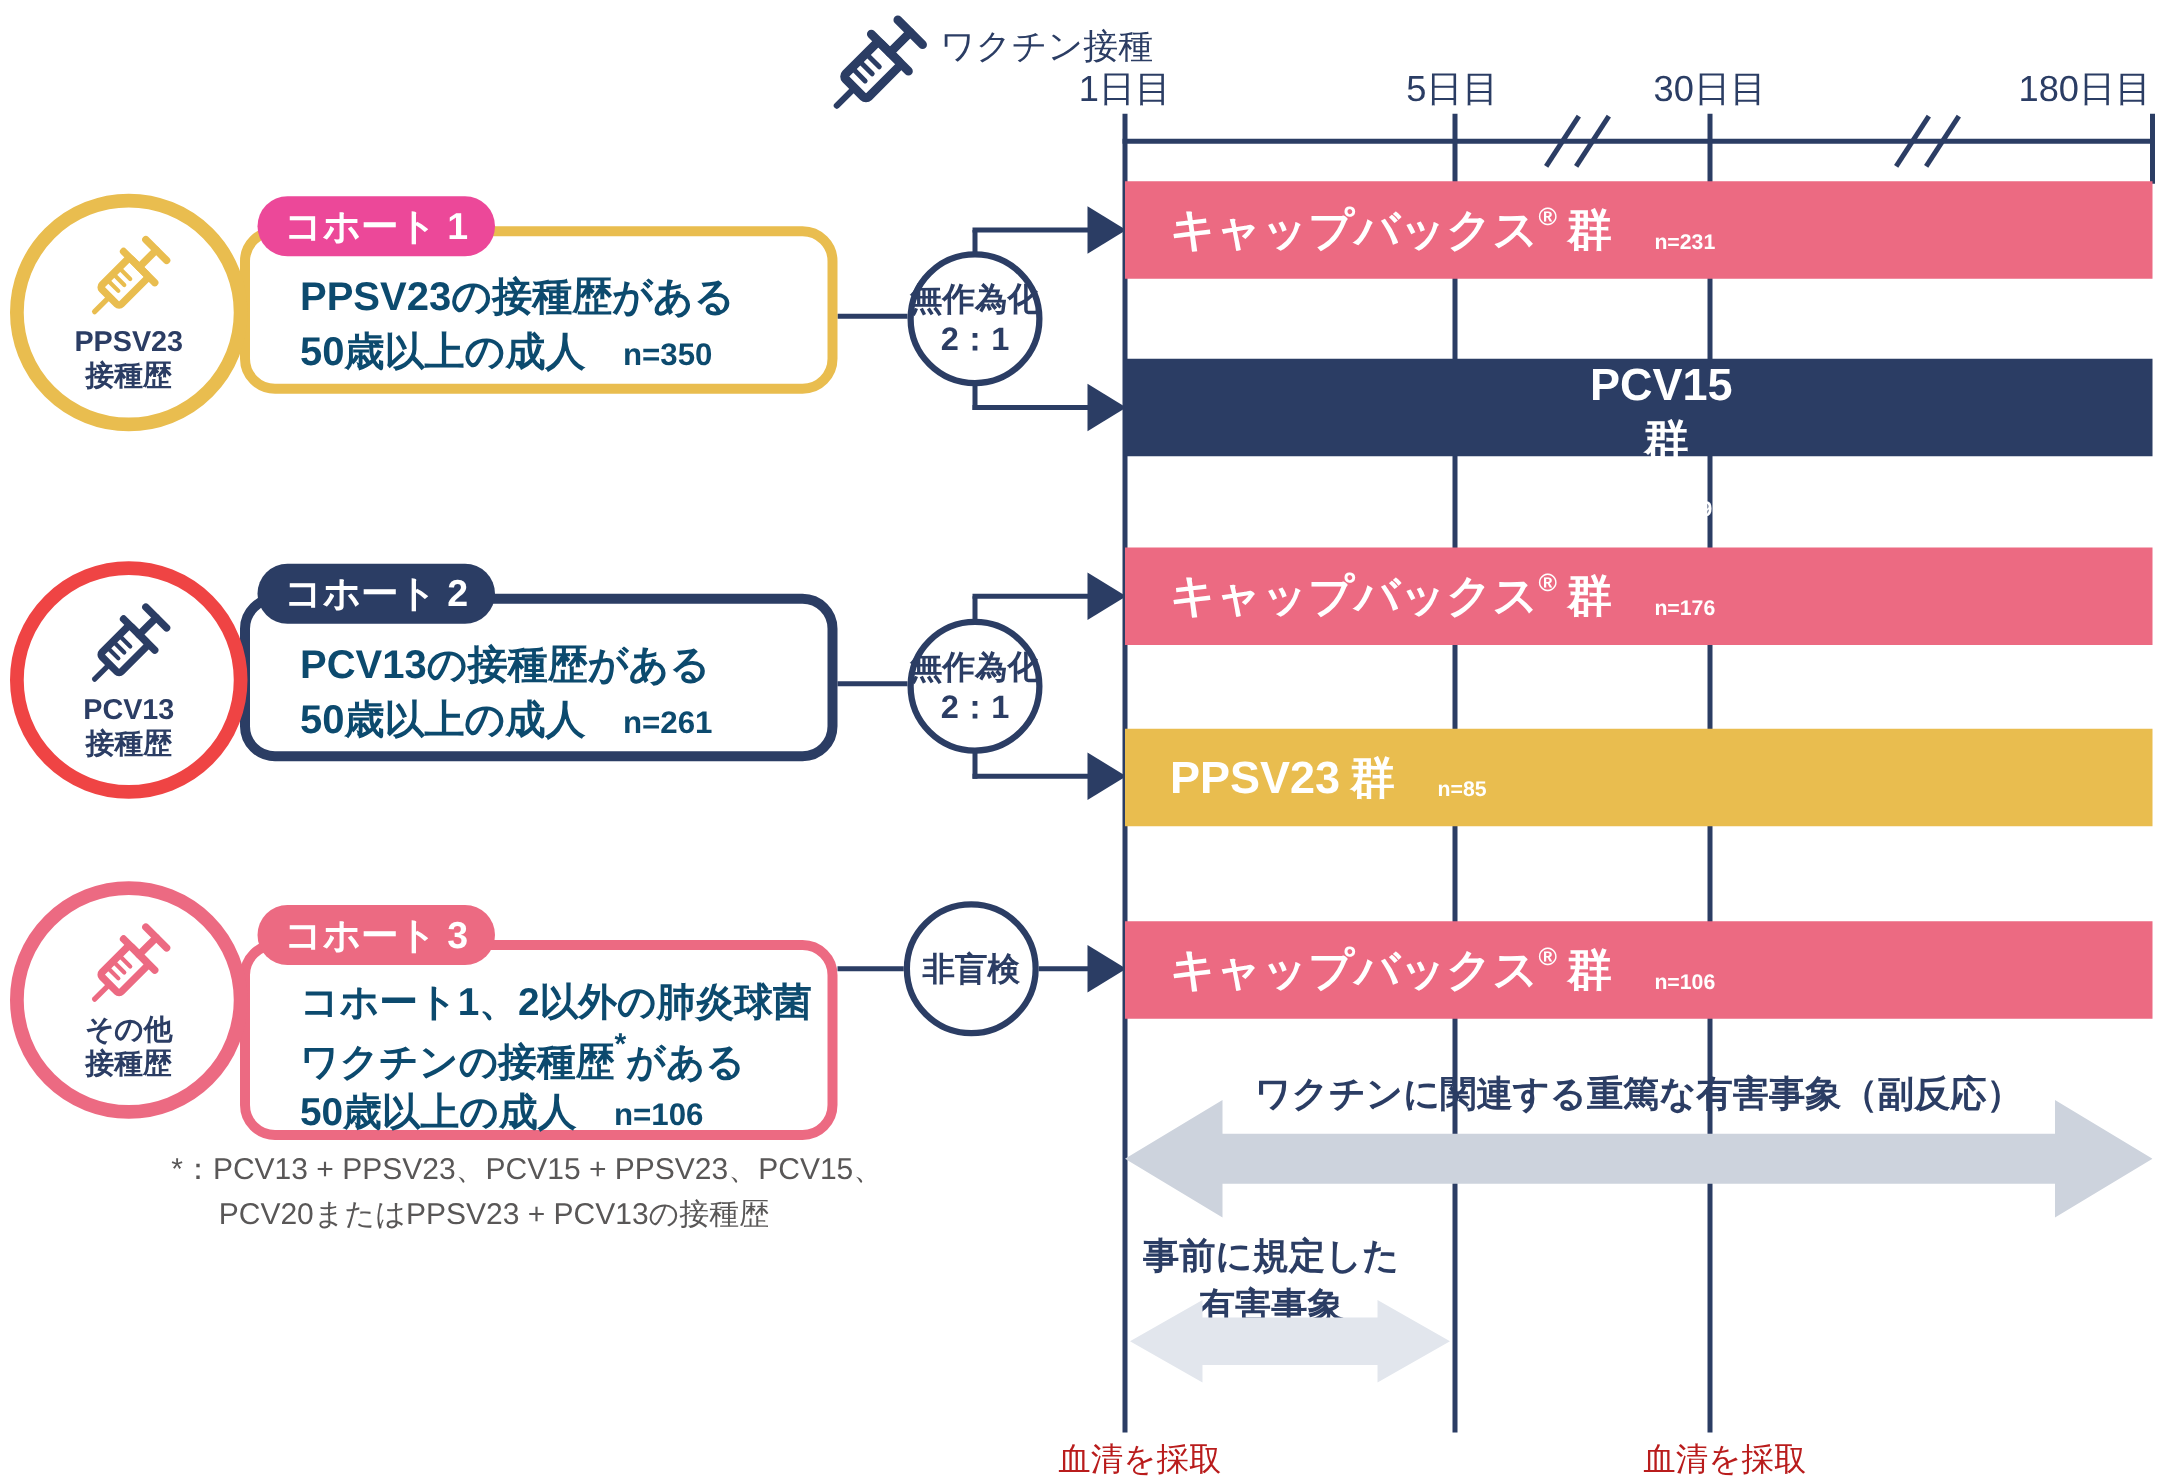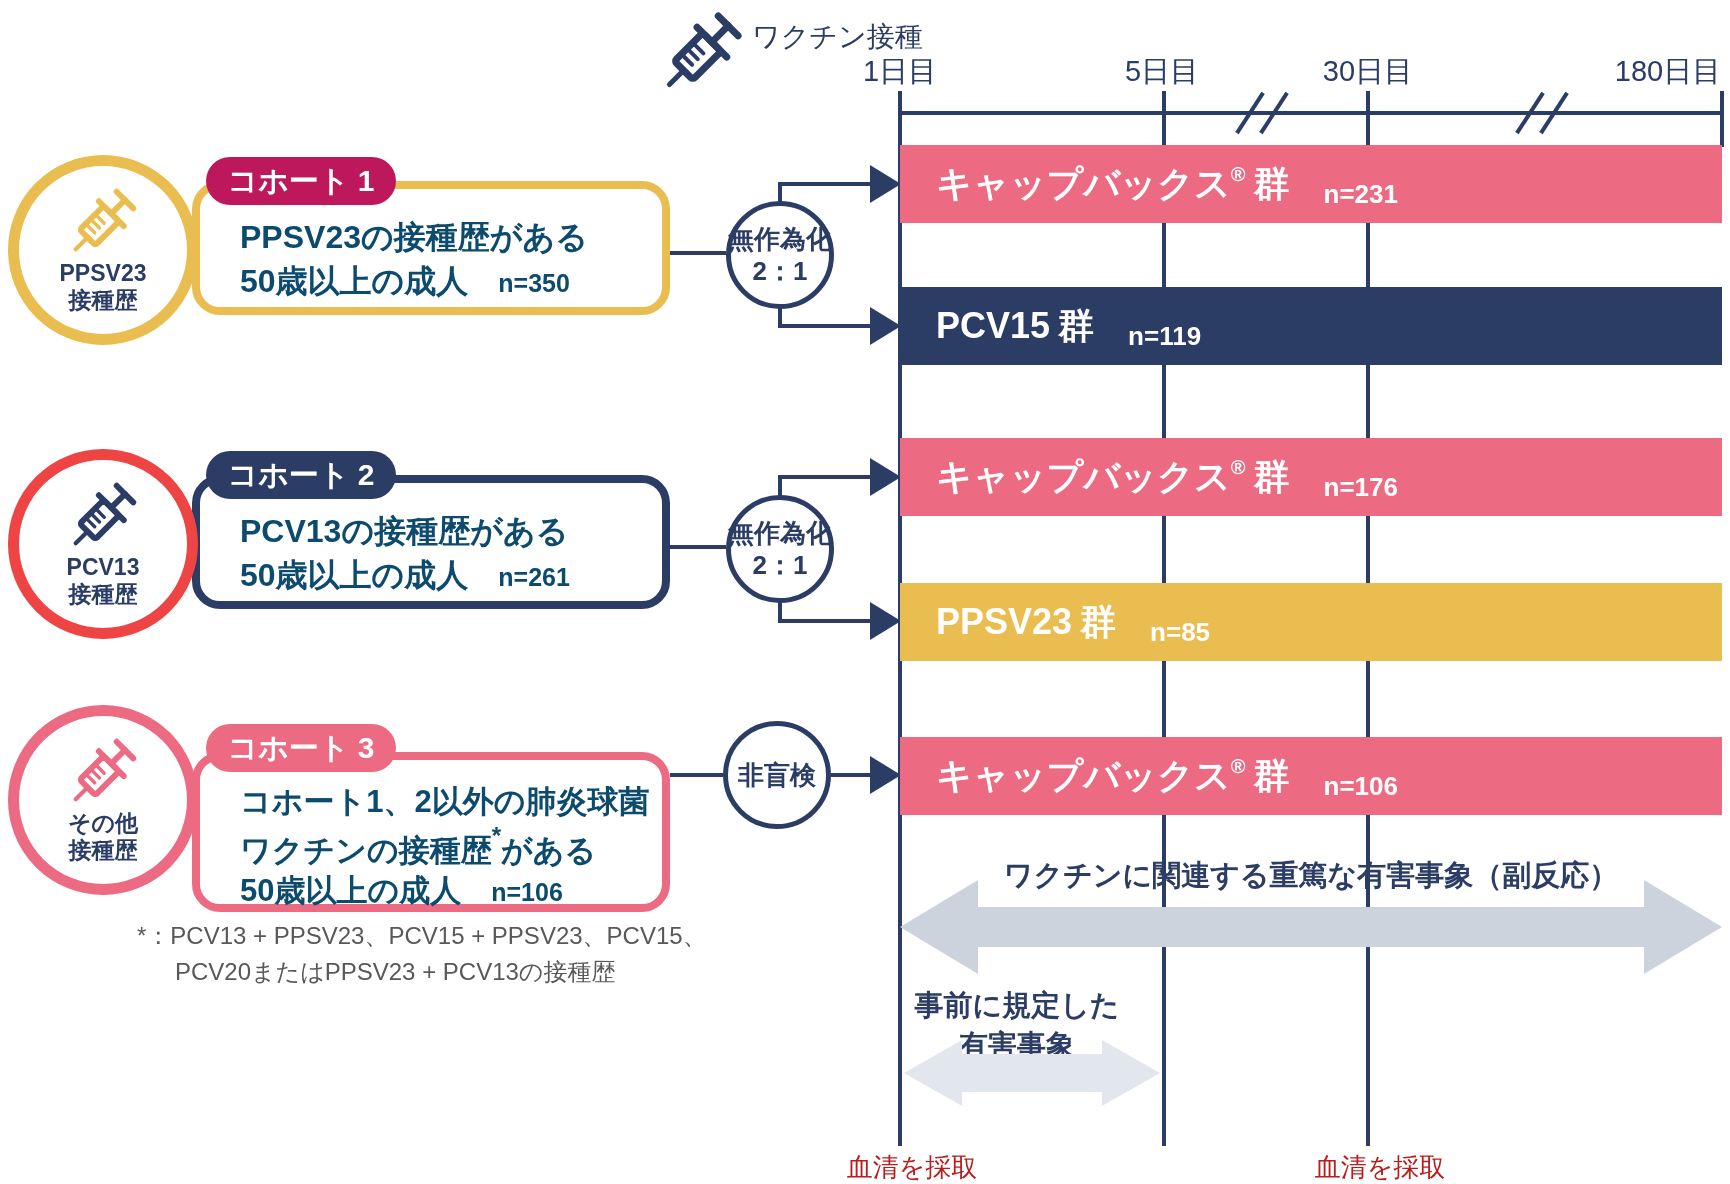--- a/index.html
+++ b/index.html
@@ -13,40 +13,40 @@
   .arrow-r{position:absolute;width:0;height:0;border-top:19px solid transparent;
            border-bottom:19px solid transparent;border-left:31px solid #2b3d64;}
   .slash{position:absolute;width:4px;height:48px;background:#2b3d64;transform:rotate(33deg);}
   
   .daylabel{position:absolute;width:150px;text-align:center;font-size:29px;font-weight:500;color:#2b3d64;}
   .topcap{position:absolute;font-size:28px;color:#2b3d64;}
   
   .bar{position:absolute;left:900px;width:822px;height:78px;z-index:1;display:flex;align-items:center;
        padding-left:36px;box-sizing:border-box;color:#fff;}
   .bar-pink{background:#ec6a82;}
-  .bar-navy{background:#2b3d64;}
+  .bar-navy{background:#2b3d64;flex-direction:column;}
   .bar-yellow{background:#e9bd4f;}
   .bar-main{font-size:36px;font-weight:bold;}
   .bar-reg{font-size:20px;font-weight:bold;vertical-align:super;position:relative;top:-10px;}
   .bar-reg:empty{display:none;}
   .bar-unit{font-size:36px;font-weight:bold;margin-left:8px;}
-  .bar-n{font-size:26px;font-weight:bold;margin-left:34px;margin-top:20px;}
+  .bar-n{font-size:17px;font-weight:bold;margin-left:34px;margin-top:20px;}
   
   .cbox{position:absolute;left:192px;width:478px;background:#fff;border-radius:28px;box-sizing:border-box;z-index:2;}
   .cbox.b-yellow{border:8px solid #e9bd4f;}
   .cbox.b-navy{border:8px solid #2b3d64;}
   .cbox.b-pink{border:8px solid #ec6a82;}
   .cbox-inner{padding:26px 0 0 40px;}
   .cline{font-size:32px;font-weight:bold;color:#0c4a6e;line-height:44px;white-space:nowrap;}
   .cline3{font-size:31px;line-height:40px;}
   .cn{font-size:25px;font-weight:bold;margin-left:30px;}
   .csup{font-size:24px;font-weight:bold;vertical-align:super;position:relative;top:-6px;}
   .tab{position:absolute;left:206px;width:190px;height:48px;border-radius:24px;z-index:4;
        display:flex;align-items:center;justify-content:center;color:#fff;font-size:30px;font-weight:bold;}
-  .tab.t-yellow{background:#be185d;}
+  .tab.t-yellow{background:#ec4899;}
   .tab.t-navy{background:#2b3d64;}
   .tab.t-pink{background:#ec6a82;}
   
   .icircle{position:absolute;left:8px;width:190px;height:190px;border-radius:50%;background:#fff;z-index:3;
            box-sizing:border-box;display:flex;flex-direction:column;align-items:center;}
   .icircle.b-yellow{border:11px solid #e9bd4f;}
   .icircle.b-navy{border:11px solid #ef4444;}
   .icircle.b-pink{border:11px solid #ec6a82;}
   .ilabel{font-size:23px;font-weight:bold;color:#2b3d64;line-height:27px;text-align:center;margin-top:-4px;}
   .isyr{margin-top:14px;}

